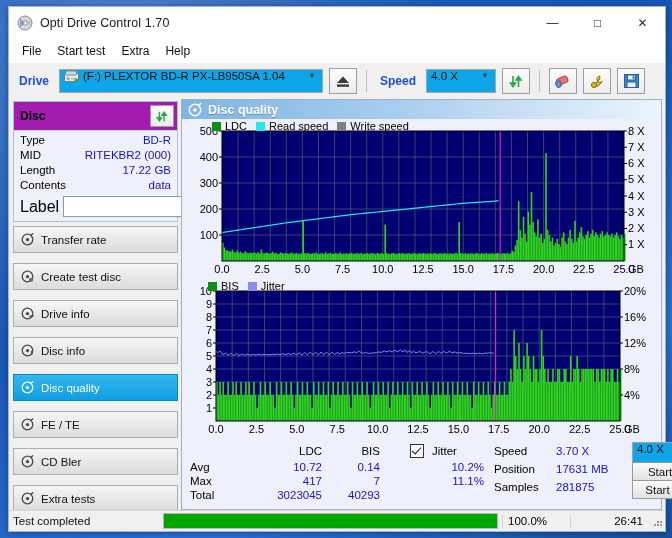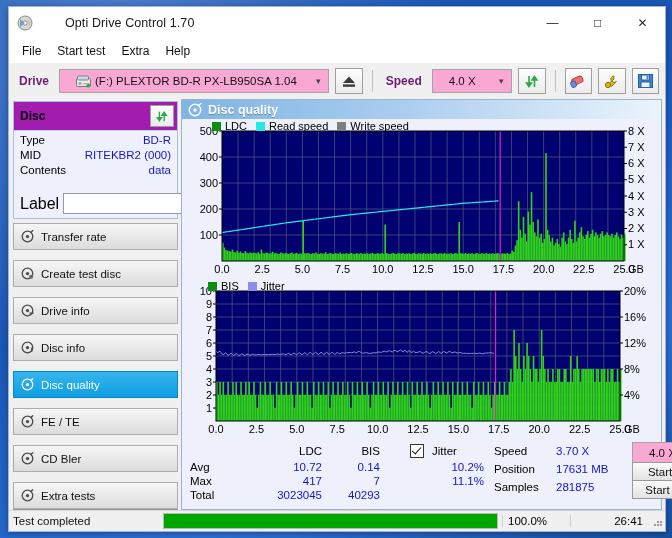--- a/index.html
+++ b/index.html
@@ -10,57 +10,57 @@
   }
   .desktop{position:absolute;inset:0;background:
      radial-gradient(circle at 18% 8%, rgba(255,255,255,.22), rgba(255,255,255,0) 45%),
      linear-gradient(155deg,#1b5bbd 0%,#1a56b5 40%,#2a6fd2 75%,#174f9f 100%);}
 
   
   .win{position:absolute;left:8px;top:6px;width:656px;height:524px;
        background:#f0f0f0;border:1px solid #9fb7d4;
        box-shadow:0 1px 6px rgba(0,0,0,.35);display:flex;flex-direction:column;}
   .titlebar{height:32px;background:#ffffff;display:flex;align-items:center;
-            border-bottom:1px solid #ffffff;flex:none;gap:25px;}
+            border-bottom:1px solid #ffffff;flex:none;}
   .title-icon{width:16px;height:16px;margin-left:8px;margin-right:7px;flex:none;position:relative;}
   .title-text{font-size:12.5px;color:#1a1a1a;flex:1;letter-spacing:.1px;}
   .winbtns{display:flex;height:32px;}
   .winbtn{width:45px;height:32px;display:flex;align-items:center;justify-content:center;
           font-size:12px;color:#2b2b2b;}
 
   .menubar{height:22px;background:#fff;display:flex;align-items:center;
            padding-left:6px;gap:2px;flex:none;}
   .menu-item{font-size:12px;color:#111;padding:2px 7px;}
 
   
   .toolbar{height:36px;background:#f0f0f0;display:flex;align-items:center;
            padding:0 6px;gap:6px;flex:none;border-top:1px solid #fff;}
-  .tb-label{font-size:12px;font-weight:bold;color:#701a75;padding:0 4px;}
-  .combo{height:22px;background:#f9a8d4;border:1px solid #a4a4a4;display:flex;align-items:center;
-         font-size:11.5px;color:#111;padding:0 2px 0 16px;}
+  .tb-label{font-size:12px;font-weight:bold;color:#1d4ed8;padding:0 4px;}
+  .combo{height:22px;background:#0ea5e9;border:1px solid #a4a4a4;display:flex;
+         font-size:11.5px;color:#111;padding:0 2px 0 4px;}
   .combo .cap{flex:1;white-space:nowrap;overflow:hidden;}
   .combo .arrow{width:16px;text-align:center;font-size:9px;color:#444;}
   .drive-combo{width:256px;}
   .speed-combo{width:62px;}
   .icobtn{width:26px;height:24px;background:linear-gradient(#fdfdfd,#ebebeb);
           border:1px solid #9e9e9e;display:flex;align-items:center;justify-content:center;}
   .sep{width:1px;height:22px;background:#c0c0c0;margin:0 3px;}
 
   
   .content{flex:1;display:flex;background:#f0f0f0;min-height:0;}
   .sidebar{width:165px;flex:none;display:flex;flex-direction:column;padding:2px 3px 0 4px;}
   .disc-box{border:1px solid #a9c0d8;background:#eef0fb;margin-bottom:4px;}
   .disc-head{display:flex;align-items:center;justify-content:space-between;
              padding:3px 3px 3px 6px;border-bottom:1px solid #c3d2e2;background:#a21caf;}
   .disc-head b{font-size:12px;}
   .disc-rows{padding:2px 6px 4px 6px;}
   .drow{display:flex;justify-content:space-between;font-size:11.5px;line-height:15px;}
   .drow .k{color:#000;}
   .drow .v{color:#1414c8;}
-  .labelrow{display:flex;align-items:center;gap:4px;margin-top:15px;}
+  .labelrow{display:flex;align-items:center;gap:4px;margin-top:3px;}
   .label-input{flex:1;height:17px;background:#fff;border:1px solid #8e9aa8;}
   .nav{display:flex;flex-direction:column;gap:10px;}
   .navitem{height:25px;display:flex;align-items:center;gap:7px;padding-left:7px;
            background:linear-gradient(#f6f6f6,#dcdcdc);border:1px solid #adadad;
            font-size:11.5px;color:#111;}
   .navitem.sel{background:linear-gradient(#36b6ef,#0d9ee2);border-color:#0a86c4;color:#fff;}
   .status-btn{margin-top:auto;margin-bottom:3px;height:21px;border:1px solid #9a9a9a;
               background:linear-gradient(#fbfbfb,#e3e3e3);display:flex;align-items:center;
               justify-content:center;font-size:11.5px;font-weight:bold;}
 
@@ -199,20 +199,24 @@
           </span>
         </div>
         <div class="disc-rows">
           <div class="drow">
             <span class="k">Type</span>
             <span class="v">BD-R</span>
           </div>
           <div class="drow">
             <span class="k">MID</span>
             <span class="v">RITEKBR2 (000)</span>
+          </div>
+          <div class="drow">
+            <span class="k">Length</span>
+            <span class="v">17.22 GB</span>
           </div>
           <div class="drow">
             <span class="k">Contents</span>
             <span class="v">data</span>
           </div>
           <div class="labelrow">
             <span class="k">Label</span>
             <input class="label-input" value="" placeholder="" style="">
             <span class="icobtn" style="width:22px;height:19px">
               <svg width="15" height="15" viewBox="0 0 16 16">

